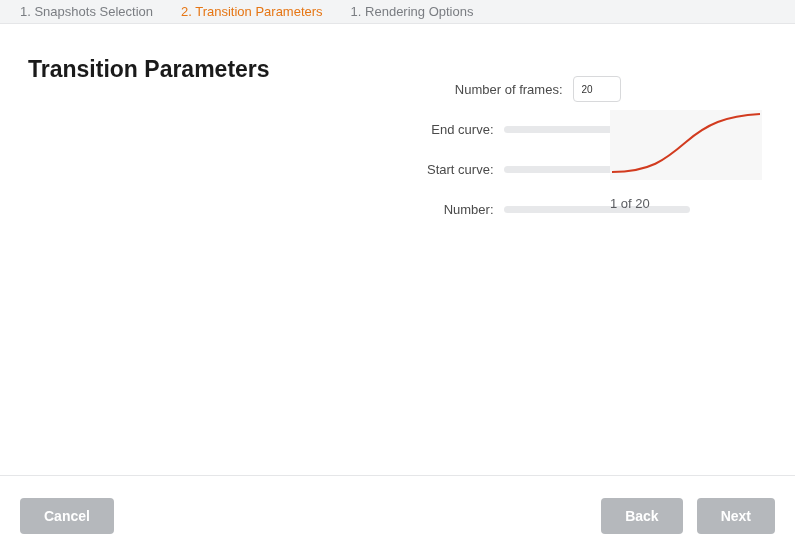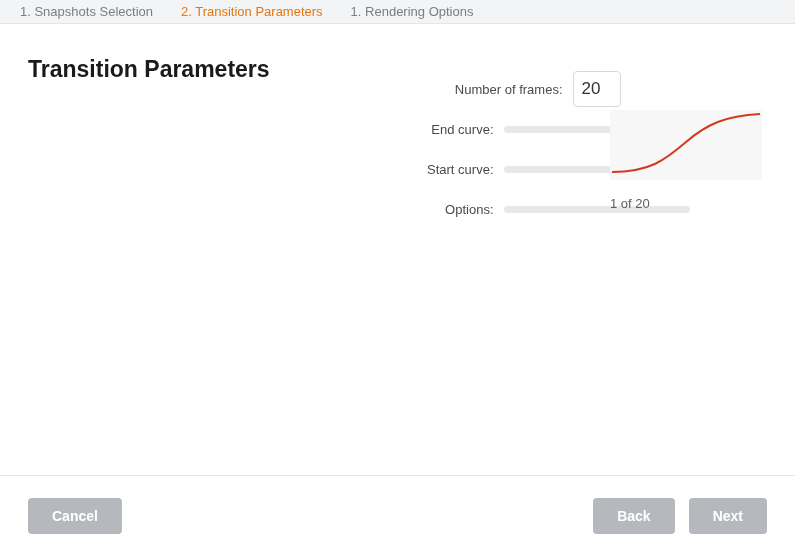--- a/index.html
+++ b/index.html
@@ -54,24 +54,24 @@
     }
     .form-label {
       width: 118px;
       text-align: right;
       font-size: 13px;
       color: #4a4a4a;
       padding-right: 10px;
     }
     .frames-input {
       width: 48px;
-      height: 36px;
+      height: 26px;
       border: 1px solid #d8d9db;
       border-radius: 4px;
-      font-size: 17px;
+      font-size: 10px;
       padding: 12px 8px;
       color: #333;
     }
     .slider-track {
       width: 186px;
       height: 7px;
       background: #e7e8ea;
       border-radius: 4px;
       position: relative;
       cursor: pointer;
@@ -90,21 +90,21 @@
       top: 196px;
       font-size: 13px;
       color: #5a5c60;
     }
     .footer {
       position: absolute;
       bottom: 0;
       left: 0;
       right: 0;
       border-top: 1px solid #e5e6e8;
-      padding: 22px 28px;
+      padding: 22px 20px;
       display: flex;
       justify-content: space-between;
       align-items: flex-end;
     }
     .footer-right {
       display: flex;
       gap: 14px;
     }
     .btn {
       background: #b5b8bc;
@@ -139,21 +139,21 @@
   </div>
   <div class="form-row">
     <div class="form-label">End curve:</div>
     <div class="slider-track"></div>
   </div>
   <div class="form-row">
     <div class="form-label">Start curve:</div>
     <div class="slider-track"></div>
   </div>
   <div class="form-row">
-    <div class="form-label">Options:</div>
+    <div class="form-label">Number:</div>
     <div class="slider-track"></div>
   </div>
 </div>
 
 <div class="curve-preview">
   <svg width="152" height="70" viewBox="0 0 152 70">
     <path d="M 2 62 C 40 62, 55 50, 76 32 C 97 14, 115 6, 150 4" stroke="#d23b1f" stroke-width="2" fill="none"></path>
   </svg>
 </div>
 

